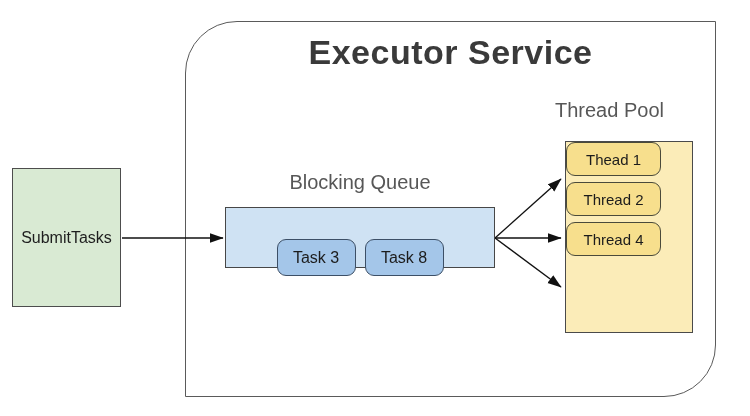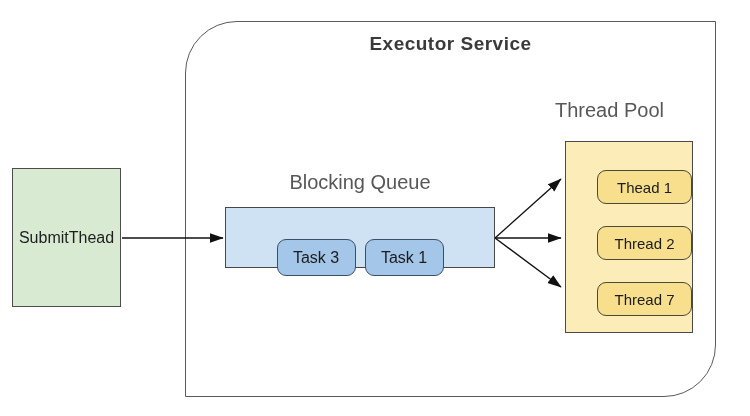--- a/index.html
+++ b/index.html
@@ -26,21 +26,21 @@
     border-radius: 52px 0 52px 0;
     background: transparent;
     box-sizing: border-box;
   }
   .executor-title {
     position: absolute;
     left: 185px;
     top: 33px;
     width: 531px;
     text-align: center;
-    font-size: 19px;
+    font-size: 34px;
     font-weight: bold;
     color: #3a3a3a;
     letter-spacing: 0.5px;
   }
   
   .submit-box {
     position: absolute;
     left: 12px;
     top: 168px;
     width: 109px;
@@ -108,23 +108,23 @@
     position: absolute;
     left: 565px;
     top: 141px;
     width: 128px;
     height: 192px;
     background: #fbecb8;
     border: 1.5px solid #4a4a4a;
     box-sizing: border-box;
     display: flex;
     flex-direction: column;
-    align-items: flex-end;
-    padding-top: 28px;
-    gap: 22px;
+    align-items: flex-start;
+    padding-top: 0;
+    gap: 6px;
   }
   .thread-box {
     width: 95px;
     height: 34px;
     background: #f7df8d;
     border: 1.5px solid #4a4a3a;
     border-radius: 9px;
     box-sizing: border-box;
     display: flex;
     align-items: center;
@@ -157,29 +157,29 @@
       </marker>
     </defs>
     <line x1="122" y1="238" x2="223" y2="238" stroke="#111111" stroke-width="1.4" marker-end="url(#arrowhead)"></line>
     <line x1="495" y1="238" x2="561" y2="179" stroke="#111111" stroke-width="1.4" marker-end="url(#arrowhead)"></line>
     <line x1="495" y1="238" x2="561" y2="238" stroke="#111111" stroke-width="1.4" marker-end="url(#arrowhead)"></line>
     <line x1="495" y1="238" x2="561" y2="287" stroke="#111111" stroke-width="1.4" marker-end="url(#arrowhead)"></line>
   </svg>
 
   <div class="submit-box">
     <span>Submit</span>
-    <span>Thead</span>
+    <span>Tasks</span>
   </div>
 
   <div class="queue-label">Blocking Queue</div>
   <div class="queue-box">
     <div class="task-box">Task 3</div>
-    <div class="task-box">Task 1</div>
+    <div class="task-box">Task 8</div>
   </div>
 
   <div class="pool-label">Thread Pool</div>
   <div class="pool-box">
     <div class="thread-box">Thead 1</div>
     <div class="thread-box">Thread 2</div>
-    <div class="thread-box">Thread 7</div>
+    <div class="thread-box">Thread 4</div>
   </div>
 
 </div>
 
 </body></html>

